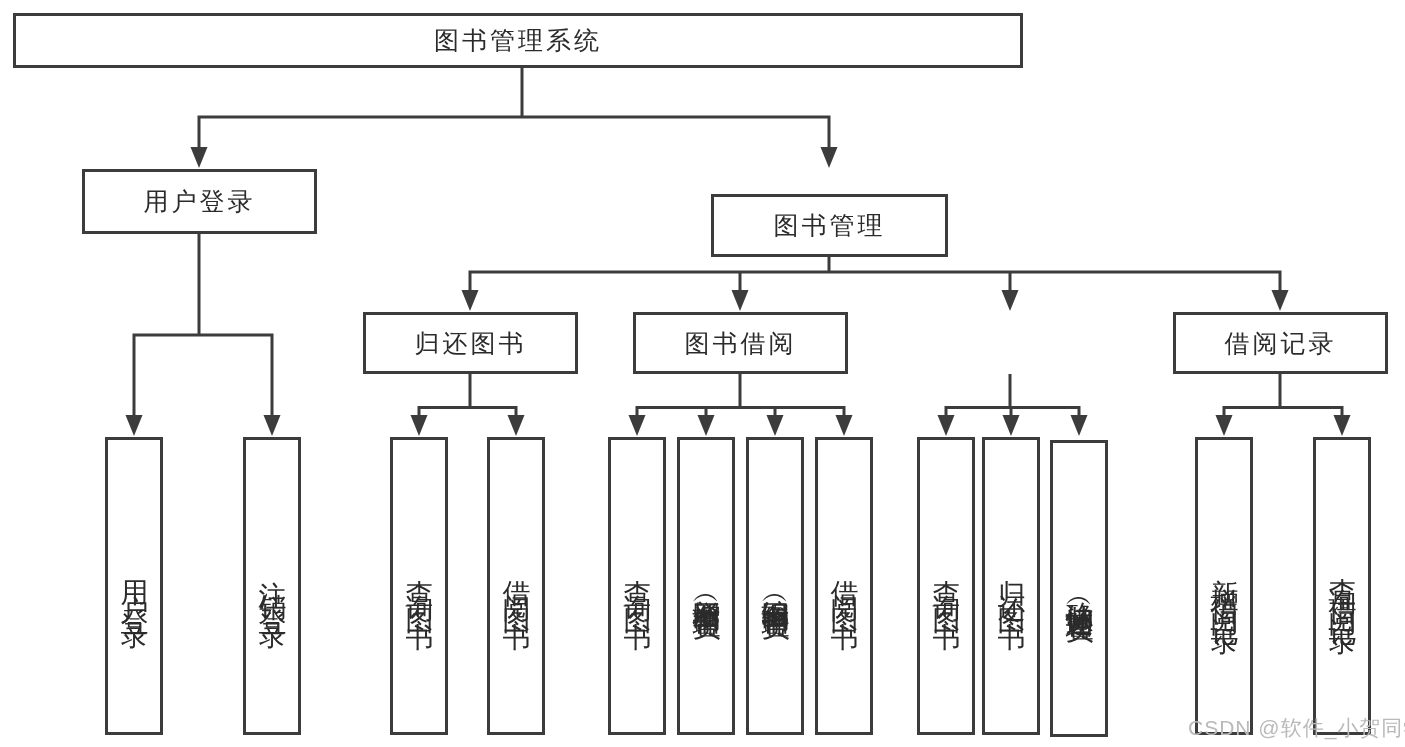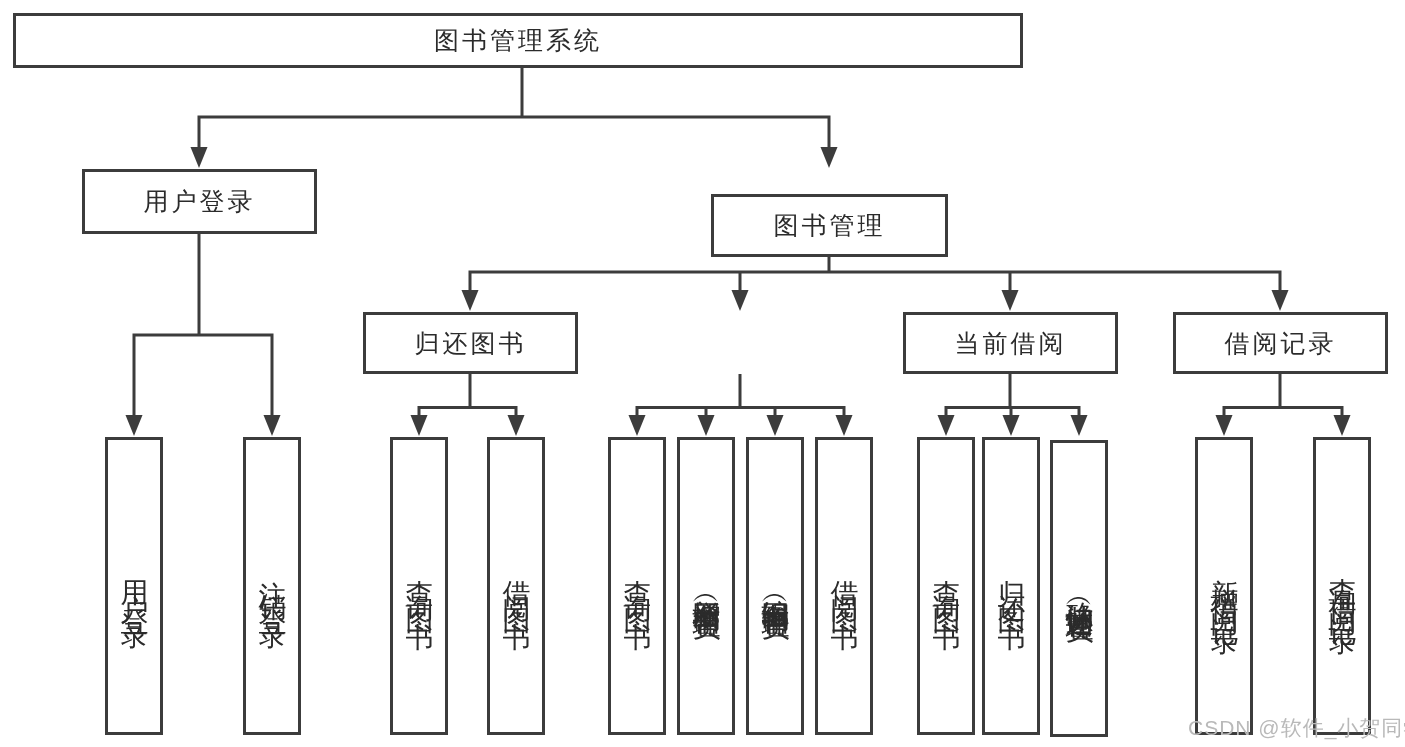--- a/index.html
+++ b/index.html
@@ -116,21 +116,21 @@
       <polygon points="1333.5,415 1350.5,415 1342,436"></polygon>
     </g>
   </svg>
 
   <div class="box h n-root">图书管理系统</div>
 
   <div class="box h n-user-login">用户登录</div>
   <div class="box h n-book-mgmt">图书管理</div>
 
   <div class="box h n-l3-1">归还图书</div>
-  <div class="box h n-l3-3">当前借阅</div>
+  <div class="box h n-l3-2">图书借阅</div>
   <div class="box h n-l3-4">借阅记录</div>
 
   <div class="box v leaf sp-lg n-lf-1">用户登录</div>
   <div class="box v leaf sp-lg n-lf-2">注销登录</div>
 
   <div class="box v leaf sp-lg n-lf-3">查询图书</div>
   <div class="box v leaf sp-lg n-lf-4">借阅图书</div>
 
   <div class="box v leaf sp-lg n-lf-5">查询图书</div>
   <div class="box v leaf sp-sm n-lf-6">新增图书（管理员）</div>

